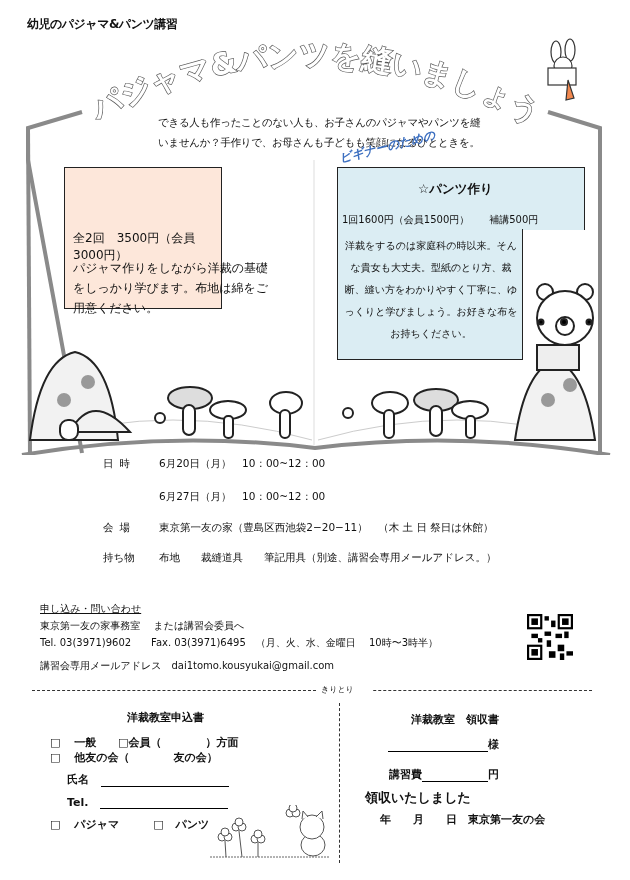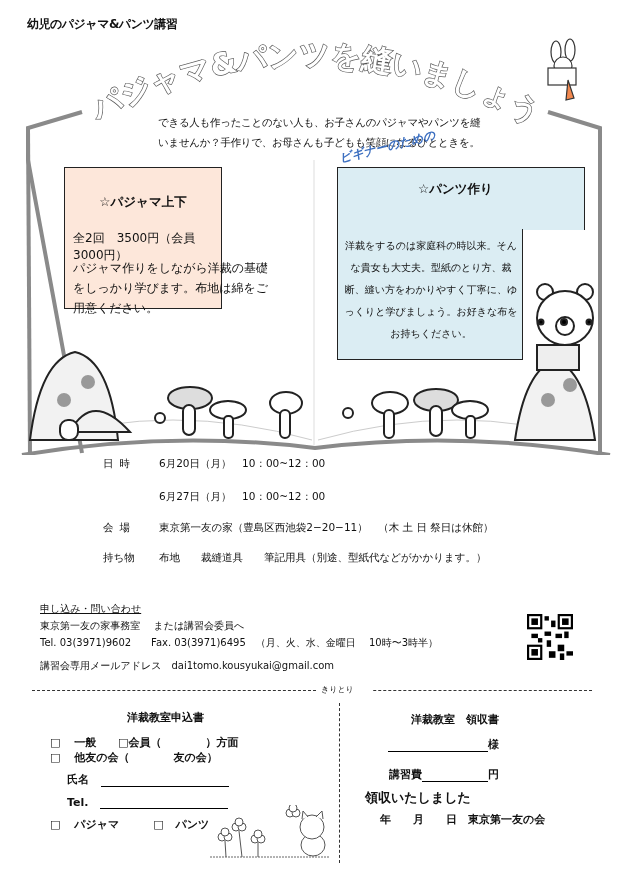--- a/index.html
+++ b/index.html
@@ -104,45 +104,45 @@
     <path d="M568 80 L574 98 L566 100 Z" fill="#f2884f"></path>
   </g>
 </svg>
 
 <div class="abs intro">
   <div>できる人も作ったことのない人も、お子さんのパジャマやパンツを縫</div>
   <div>いませんか？手作りで、お母さんも子どもも笑顔になるひとときを。</div>
 </div>
 
 <div class="abs box-pajama">
-  <div class="ttl">☆パジャマ上下</div>
   <div class="price">全2回　3500円（会員3000円）</div>
   <div class="desc" style="width:205px">パジャマ作りをしながら洋裁の基礎をしっかり学びます。布地は綿をご用意ください。</div>
 </div>
 
 <div class="abs box-pants">
   <div class="ttl">☆パンツ作り</div>
+  <div class="price">1回1600円（会員1500円）　　補講500円</div>
 </div>
 <div class="abs box-pants2">
   <div class="desc">洋裁をするのは家庭科の時以来。そんな貴女も大丈夫。型紙のとり方、裁断、縫い方をわかりやすく丁寧に、ゆっくりと学びましょう。お好きな布をお持ちください。</div>
 </div>
 <div class="abs beginner">ビギナーのための</div>
 
 <div class="abs details">
   <div class="row" style="top:0">
     <span class="lbl">日時</span><span>6月20日（月）　10：00~12：00</span>
   </div>
   <div class="row" style="top:33px">
     <span class="lbl"></span><span>6月27日（月）　10：00~12：00</span>
   </div>
   <div class="row" style="top:64px">
     <span class="lbl">会場</span><span>東京第一友の家（豊島区西池袋2−20−11）　（木 土 日 祭日は休館）</span>
   </div>
   <div class="row" style="top:94px">
-    <span class="lbl" style="letter-spacing:0">持ち物</span><span>布地　　裁縫道具　　筆記用具（別途、型紙代などがかかります。）</span>
+    <span class="lbl" style="letter-spacing:0">持ち物</span><span>布地　　裁縫道具　　筆記用具（別途、講習会専用メールアドレス。）</span>
   </div>
 </div>
 
 <div class="abs contact">
   <div class="u">申し込み・問い合わせ</div>
   <div>東京第一友の家事務室　 または講習会委員へ</div>
   <div>Tel. 03(3971)9602　　Fax. 03(3971)6495　（月、火、水、金曜日　 10時〜3時半）</div>
   <div style="margin-top:6px">講習会専用メールアドレス　dai1tomo.kousyukai@gmail.com</div>
 </div>
 

